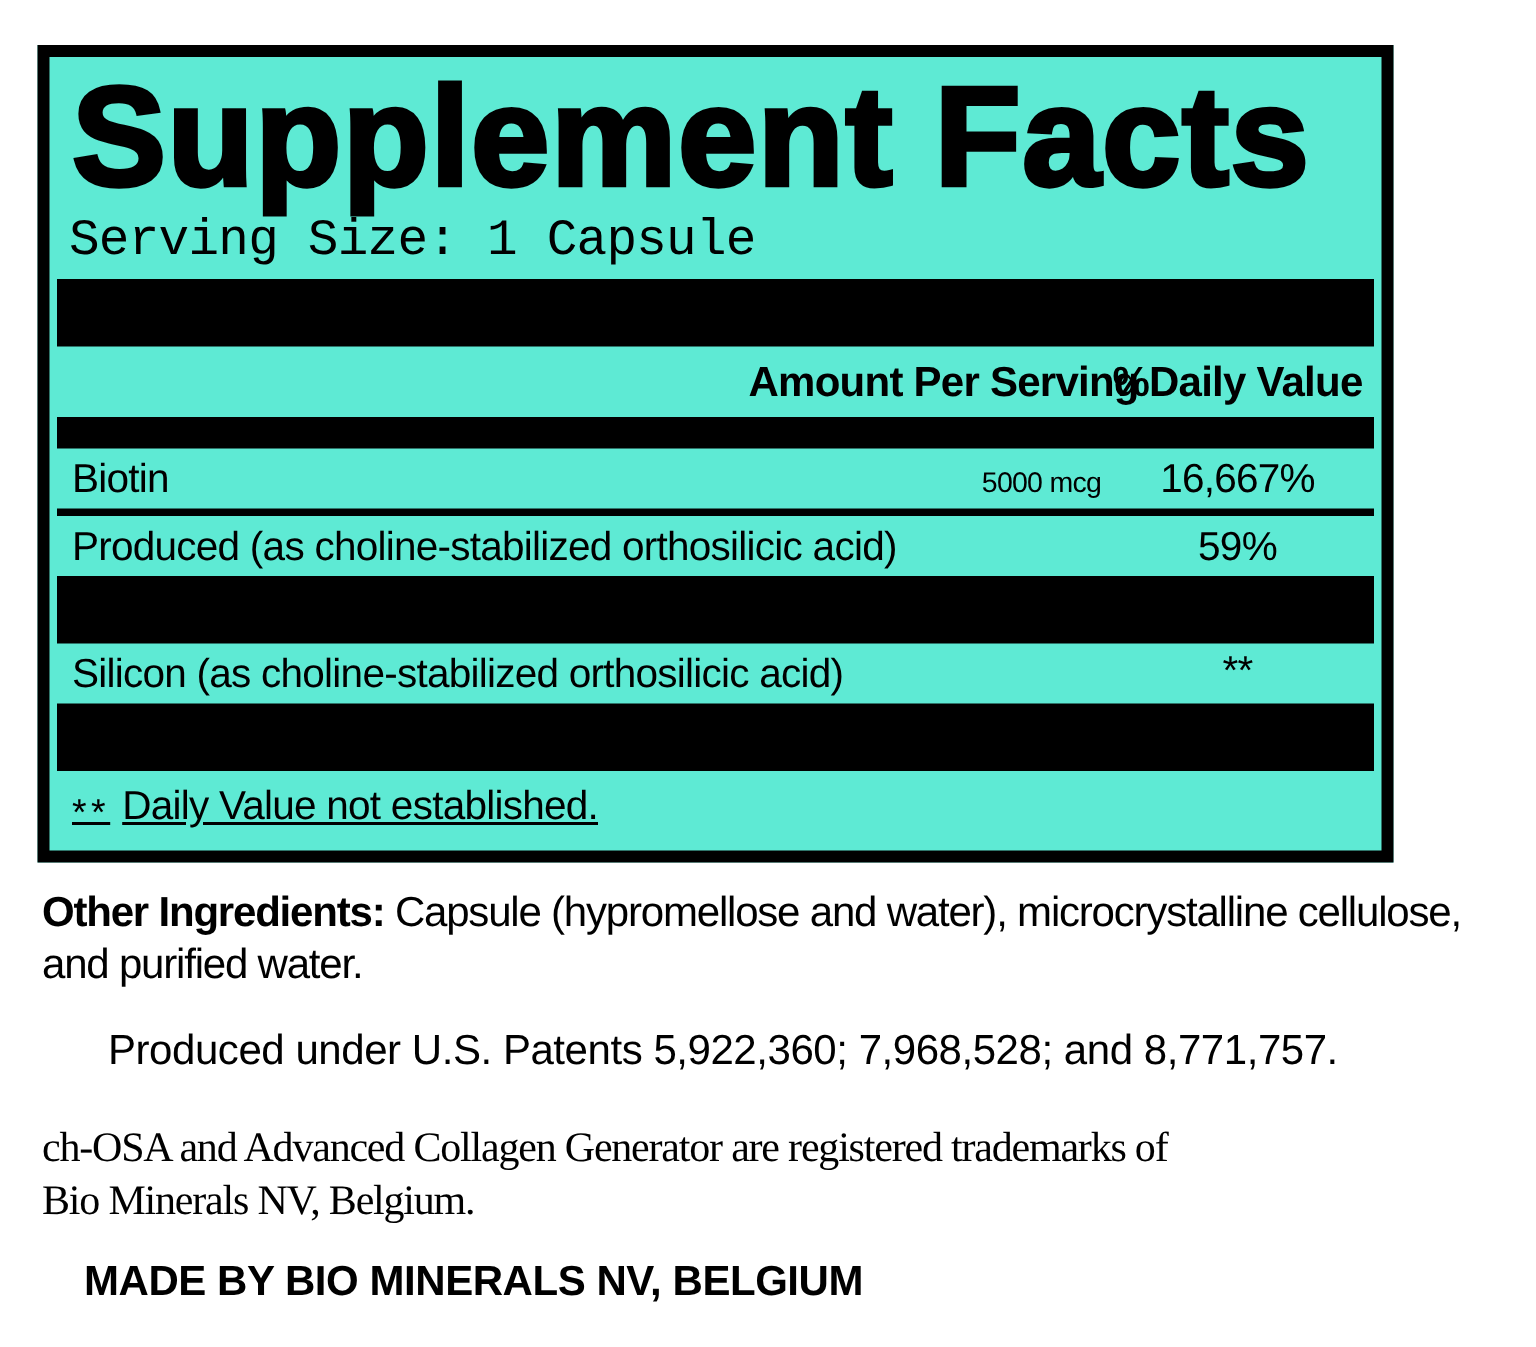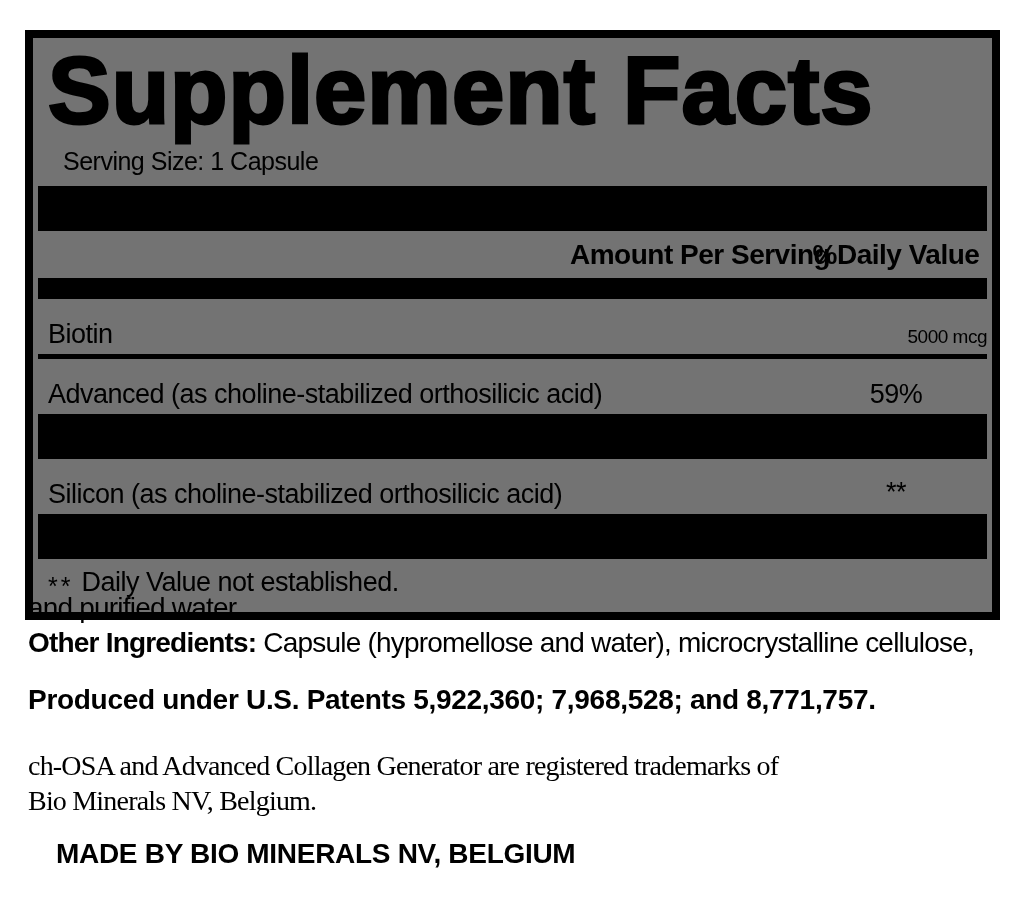--- a/index.html
+++ b/index.html
@@ -9,49 +9,50 @@
     color: #000000;
     font-family: "Liberation Sans", sans-serif;
     position: relative;
     overflow: hidden;
   }
 
   
   .facts-box {
     position: absolute;
     left: 25px; top: 30px;
-    width: 975px;
+    width: 904px;
     border: 8px solid #000;
-    background: #737373;
+    background: #5eead4;
     padding: 2px 5px 4px 5px;
   }
   .facts-title {
     font-size: 94px;
     font-weight: bold;
     line-height: 1.0;
     letter-spacing: 1px;
     -webkit-text-stroke: 3px #000;
     margin: 4px 0 6px 10px;
     white-space: nowrap;
   }
   .serving-info {
-    margin: 6px 0 8px 25px;
-    font-size: 25px;
+    margin: 6px 0 8px 8px;
+    font-size: 34px;
     letter-spacing: -0.5px;
     line-height: 34px;
+    font-family: Liberation Mono, monospace;
   }
   .bar { background: #000; width: 100%; }
   .bar-thick { height: 45px; }
   .bar-mid { height: 21px; }
   .rule-thin { height: 5px; background: #000; }
 
   .t-row {
     display: flex;
     align-items: baseline;
-    padding: 20px 0 4px 0;
+    padding: 5px 0 4px 0;
   }
   .t-row .col-name {
     flex: 1;
     min-width: 0;
     padding-left: 10px;
     font-size: 27px;
     letter-spacing: -0.5px;
     white-space: nowrap;
     overflow: visible;
   }
@@ -72,41 +73,42 @@
   .header-row { font-weight: bold; padding: 8px 0 7px 0; }
   .header-row .col-amount { font-size: 28px; }
   .header-row .col-dv { text-align: center; font-size: 28px; }
 
   .dv-stars { font-size: 24px; letter-spacing: 3px; position: relative; top: -2px; }
 
   .footnote {
     padding: 8px 0 10px 10px;
     font-size: 27px;
     letter-spacing: -0.5px;
+    text-decoration: underline;
   }
   .footnote .stars {
     font-size: 25px;
     letter-spacing: 3px;
     position: relative;
     top: 4px;
     margin-right: 8px;
   }
 
   
   .below-block {
     position: absolute;
     left: 28px;
     font-size: 28px;
     letter-spacing: -0.8px;
     line-height: 35px;
     white-space: nowrap;
   }
   .oi-block { top: 590px; }
   .oi-label { font-weight: bold; }
-  .patents-block { top: 682px; font-weight: bold; letter-spacing: -0.3px; }
+  .patents-block { top: 682px; font-weight: normal; letter-spacing: -0.3px; margin-left: 44px; }
   .trademark-block { top: 748px; font-family: Liberation Serif, serif; }
   .madeby-block { top: 836px; font-weight: bold; letter-spacing: -0.3px; margin-left: 28px; }
 </style>
 </head>
 <body>
 
 <div class="facts-box">
   <div class="facts-title">Supplement Facts</div>
 
   <div class="serving-info">
@@ -119,49 +121,50 @@
     <div class="col-name"></div>
     <div class="col-amount">Amount Per Serving</div>
     <div class="col-dv">%Daily Value</div>
   </div>
 
   <div class="bar bar-mid"></div>
 
   <div class="t-row">
     <div class="col-name">Biotin</div>
     <div class="col-amount">5000 mcg</div>
+    <div class="col-dv">16,667%</div>
   </div>
 
   <div class="rule-thin"></div>
 
   <div class="t-row">
-    <div class="col-name">Advanced (as choline-stabilized orthosilicic acid)</div>
+    <div class="col-name">Produced (as choline-stabilized orthosilicic acid)</div>
     <div class="col-dv">59%</div>
   </div>
 
   <div class="bar bar-thick"></div>
 
   <div class="t-row">
     <div class="col-name">Silicon (as choline-stabilized orthosilicic acid)</div>
     <div class="col-dv dv-stars">**</div>
   </div>
 
   <div class="bar bar-thick"></div>
 
   <div class="footnote">
     <span class="stars">**</span><span>Daily Value not established.</span>
   </div>
 </div>
 
 <div class="below-block oi-block">
-  <div>and purified water.</div>
   <div>
     <span class="oi-label">Other Ingredients:</span>
     <span>Capsule (hypromellose and water), microcrystalline cellulose,</span>
   </div>
+  <div>and purified water.</div>
 </div>
 
 <div class="below-block patents-block">Produced under U.S. Patents 5,922,360; 7,968,528; and 8,771,757.</div>
 
 <div class="below-block trademark-block">
   <div>ch-OSA and Advanced Collagen Generator are registered trademarks of</div>
   <div>Bio Minerals NV, Belgium.</div>
 </div>
 
 <div class="below-block madeby-block">MADE BY BIO MINERALS NV, BELGIUM</div>

